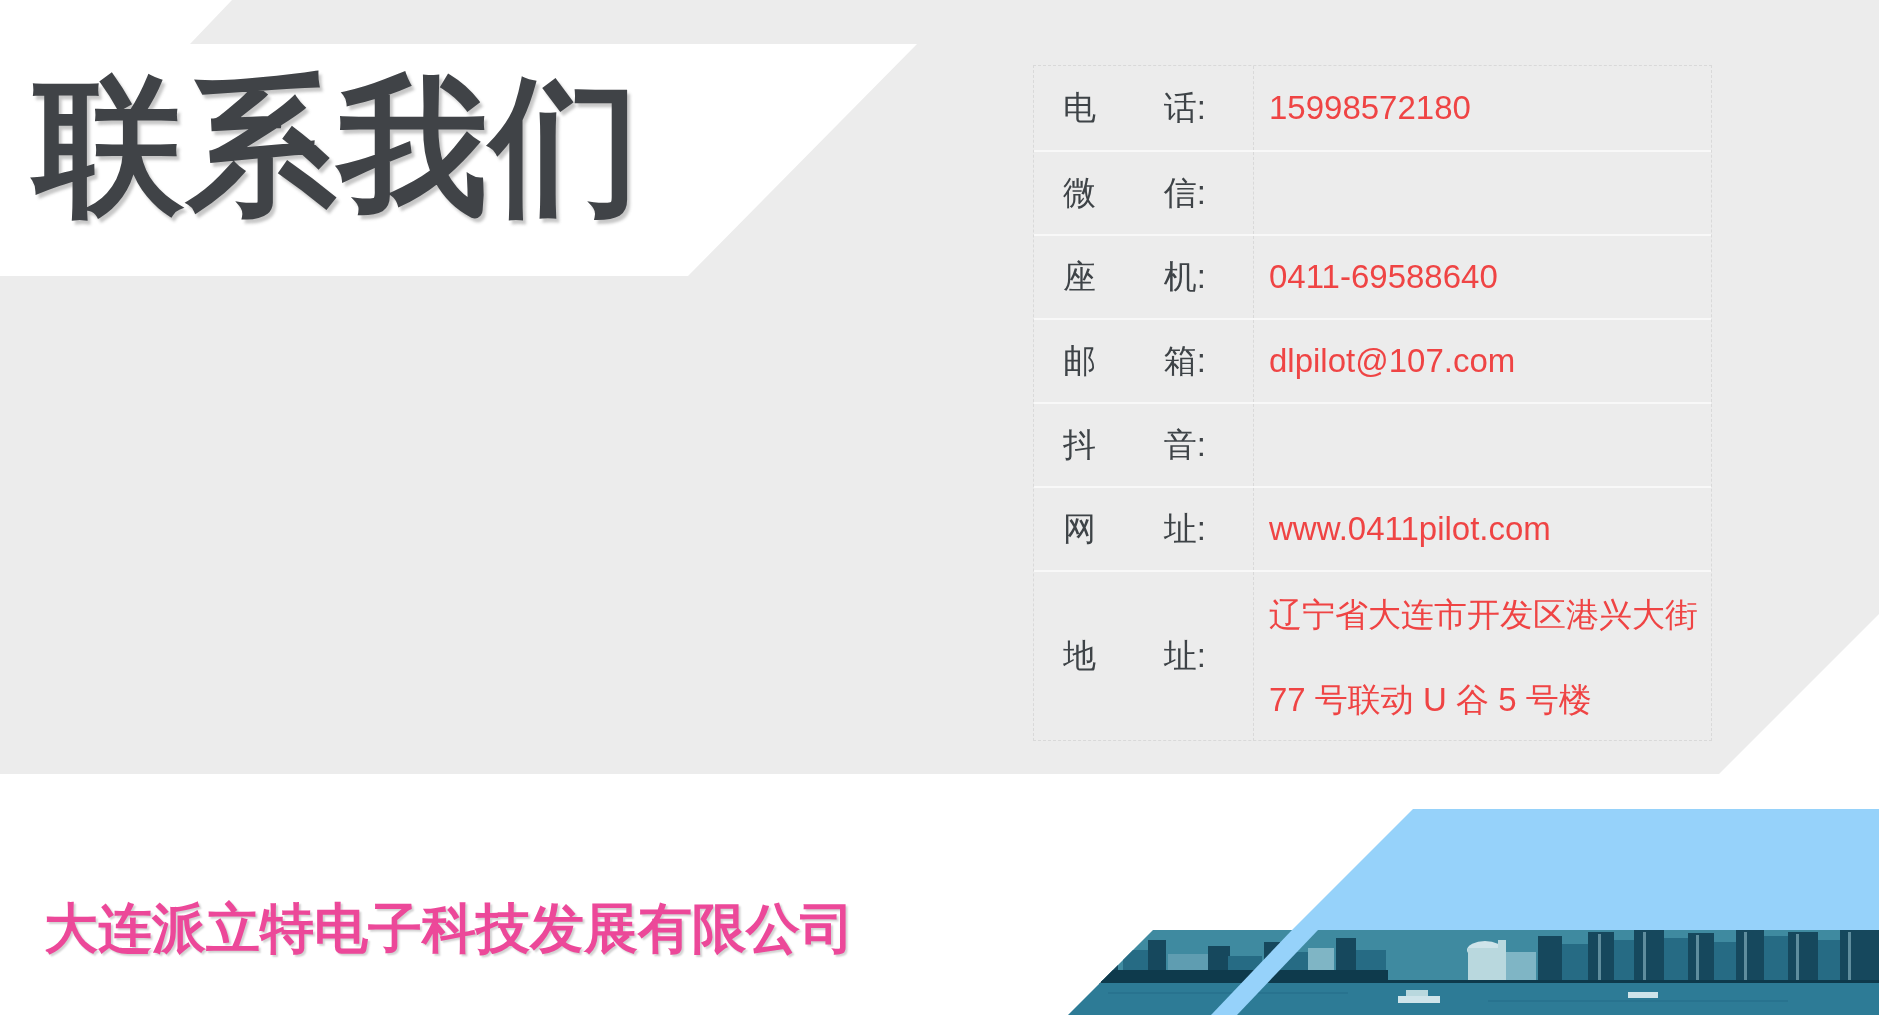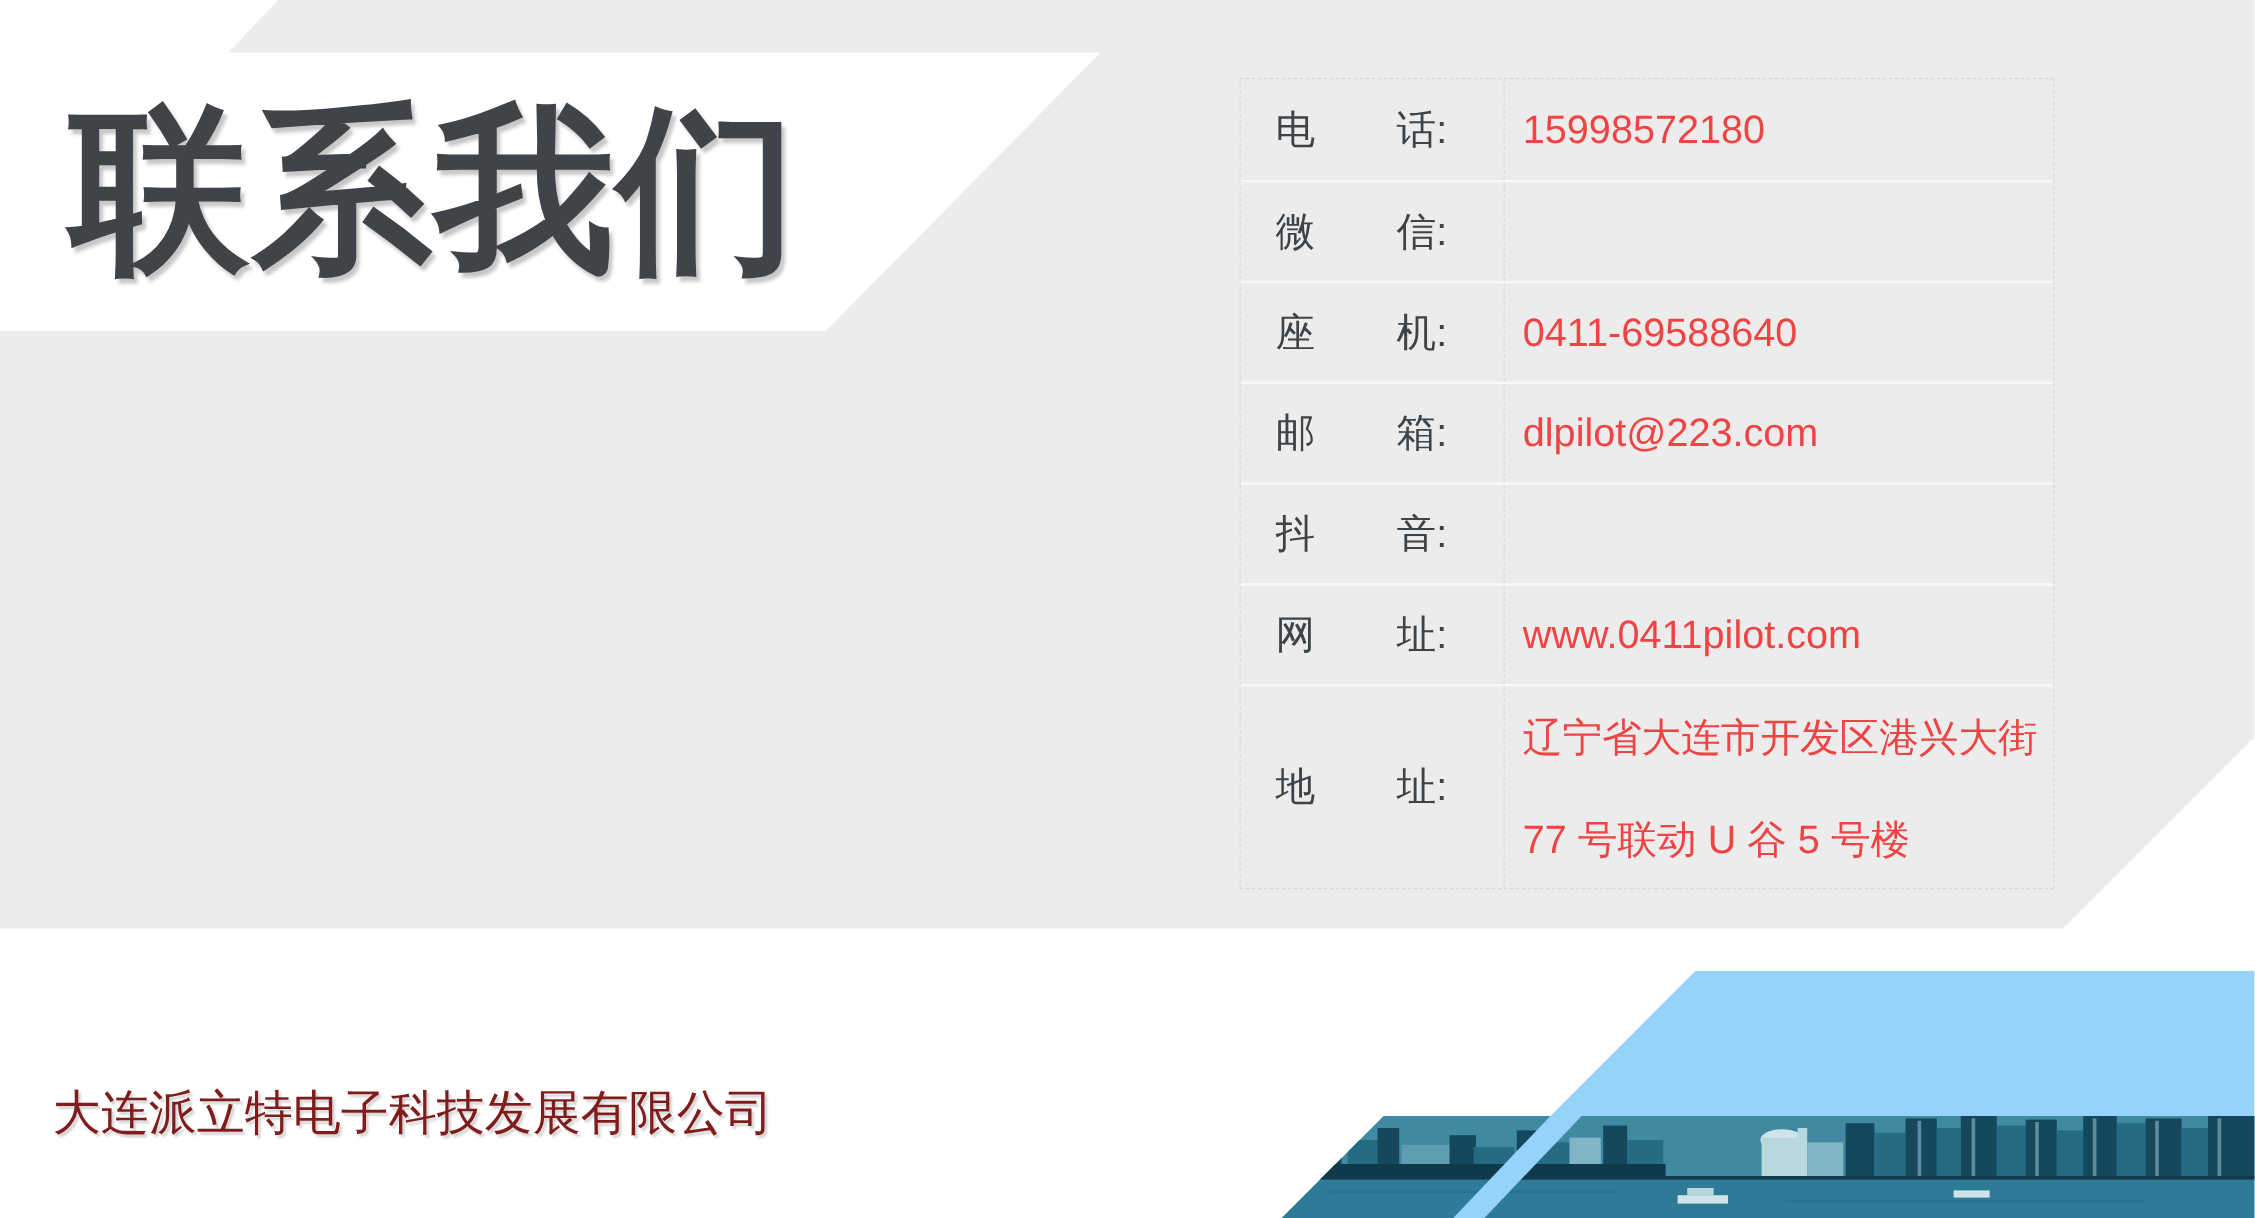--- a/index.html
+++ b/index.html
@@ -8,42 +8,42 @@
   .abs{position:absolute;}
 
   
   .stage{position:absolute;left:0;top:0;width:1879px;height:1015px;}
   .gray-section{left:0;top:0;width:1879px;height:1015px;background:#ececec;
     clip-path:polygon(0 0,1879px 0,1879px 614px,1719px 774px,0 774px);}
   .title-shape{left:0;top:0;width:1879px;height:1015px;background:#ffffff;
     clip-path:polygon(0 0,232px 0,190px 44px,917px 44px,688px 276px,0 276px);}
 
   
-  .page-title{left:34px;top:76px;width:900px;height:170px;
+  .page-title{left:34px;top:64px;width:900px;height:170px;
     font-size:150px;line-height:164px;font-weight:800;color:#404347;
-    letter-spacing:2px;text-shadow:3px 4px 3px rgba(70,70,70,0.30);white-space:nowrap;margin-left:24px;}
+    letter-spacing:2px;text-shadow:3px 4px 3px rgba(70,70,70,0.30);white-space:nowrap;}
 
   
   .contact-table{left:1033px;top:65px;width:679px;height:676px;
     border:1px dashed #d9d9d9;box-sizing:border-box;display:flex;flex-direction:column;}
   .c-row{display:flex;height:84px;box-sizing:border-box;flex:none;}
   .c-row + .c-row{border-top:2px solid #f8f8f8;}
   .c-row.tall{height:171px;}
   .c-label{width:220px;flex:none;box-sizing:border-box;border-right:1px dashed #d9d9d9;
     display:flex;align-items:center;}
   .c-label-inner{margin-left:29px;width:143px;display:flex;justify-content:space-between;
     font-size:33px;color:#3e4347;}
   .c-value{flex:1;display:flex;align-items:center;padding-left:15px;
     font-size:33px;color:#ef4444;white-space:nowrap;}
   .c-value.two-line{flex-direction:column;align-items:flex-start;justify-content:space-between;}
   .c-value.two-line .vline{line-height:85px;height:85px;display:block;}
 
   
-  .company-name{left:44px;top:896px;font-size:40px;line-height:64px;font-weight:400;
-    color:#7f1d1d;text-shadow:2px 2px 2px rgba(0,0,0,0.18);white-space:nowrap;}
+  .company-name{left:44px;top:896px;font-size:54px;line-height:64px;font-weight:700;
+    color:#ec4899;text-shadow:2px 2px 2px rgba(0,0,0,0.18);white-space:nowrap;}
 
   .blue-shape{left:0;top:0;width:1879px;height:1015px;background:#96d2fa;
     clip-path:polygon(1413px 809px,1879px 809px,1879px 1015px,1207px 1015px);}
   .photo-shape{left:0;top:0;width:1879px;height:1015px;
     clip-path:polygon(1153px 930px,1879px 930px,1879px 1015px,1068px 1015px);}
   .photo-inner{position:absolute;left:1068px;top:930px;width:811px;height:85px;}
   .blue-stripe{left:0;top:0;width:1879px;height:1015px;background:#96d2fa;
     clip-path:polygon(1292px 930px,1318px 930px,1237px 1015px,1211px 1015px);}
 </style>
 </head>
@@ -87,21 +87,21 @@
       <div class="c-value">0411-69588640</div>
     </div>
 
     <div class="c-row">
       <div class="c-label">
         <div class="c-label-inner">
           <span>邮</span>
           <span>箱:</span>
         </div>
       </div>
-      <div class="c-value">dlpilot@223.com</div>
+      <div class="c-value">dlpilot@107.com</div>
     </div>
 
     <div class="c-row">
       <div class="c-label">
         <div class="c-label-inner">
           <span>抖</span>
           <span>音:</span>
         </div>
       </div>
     </div>

